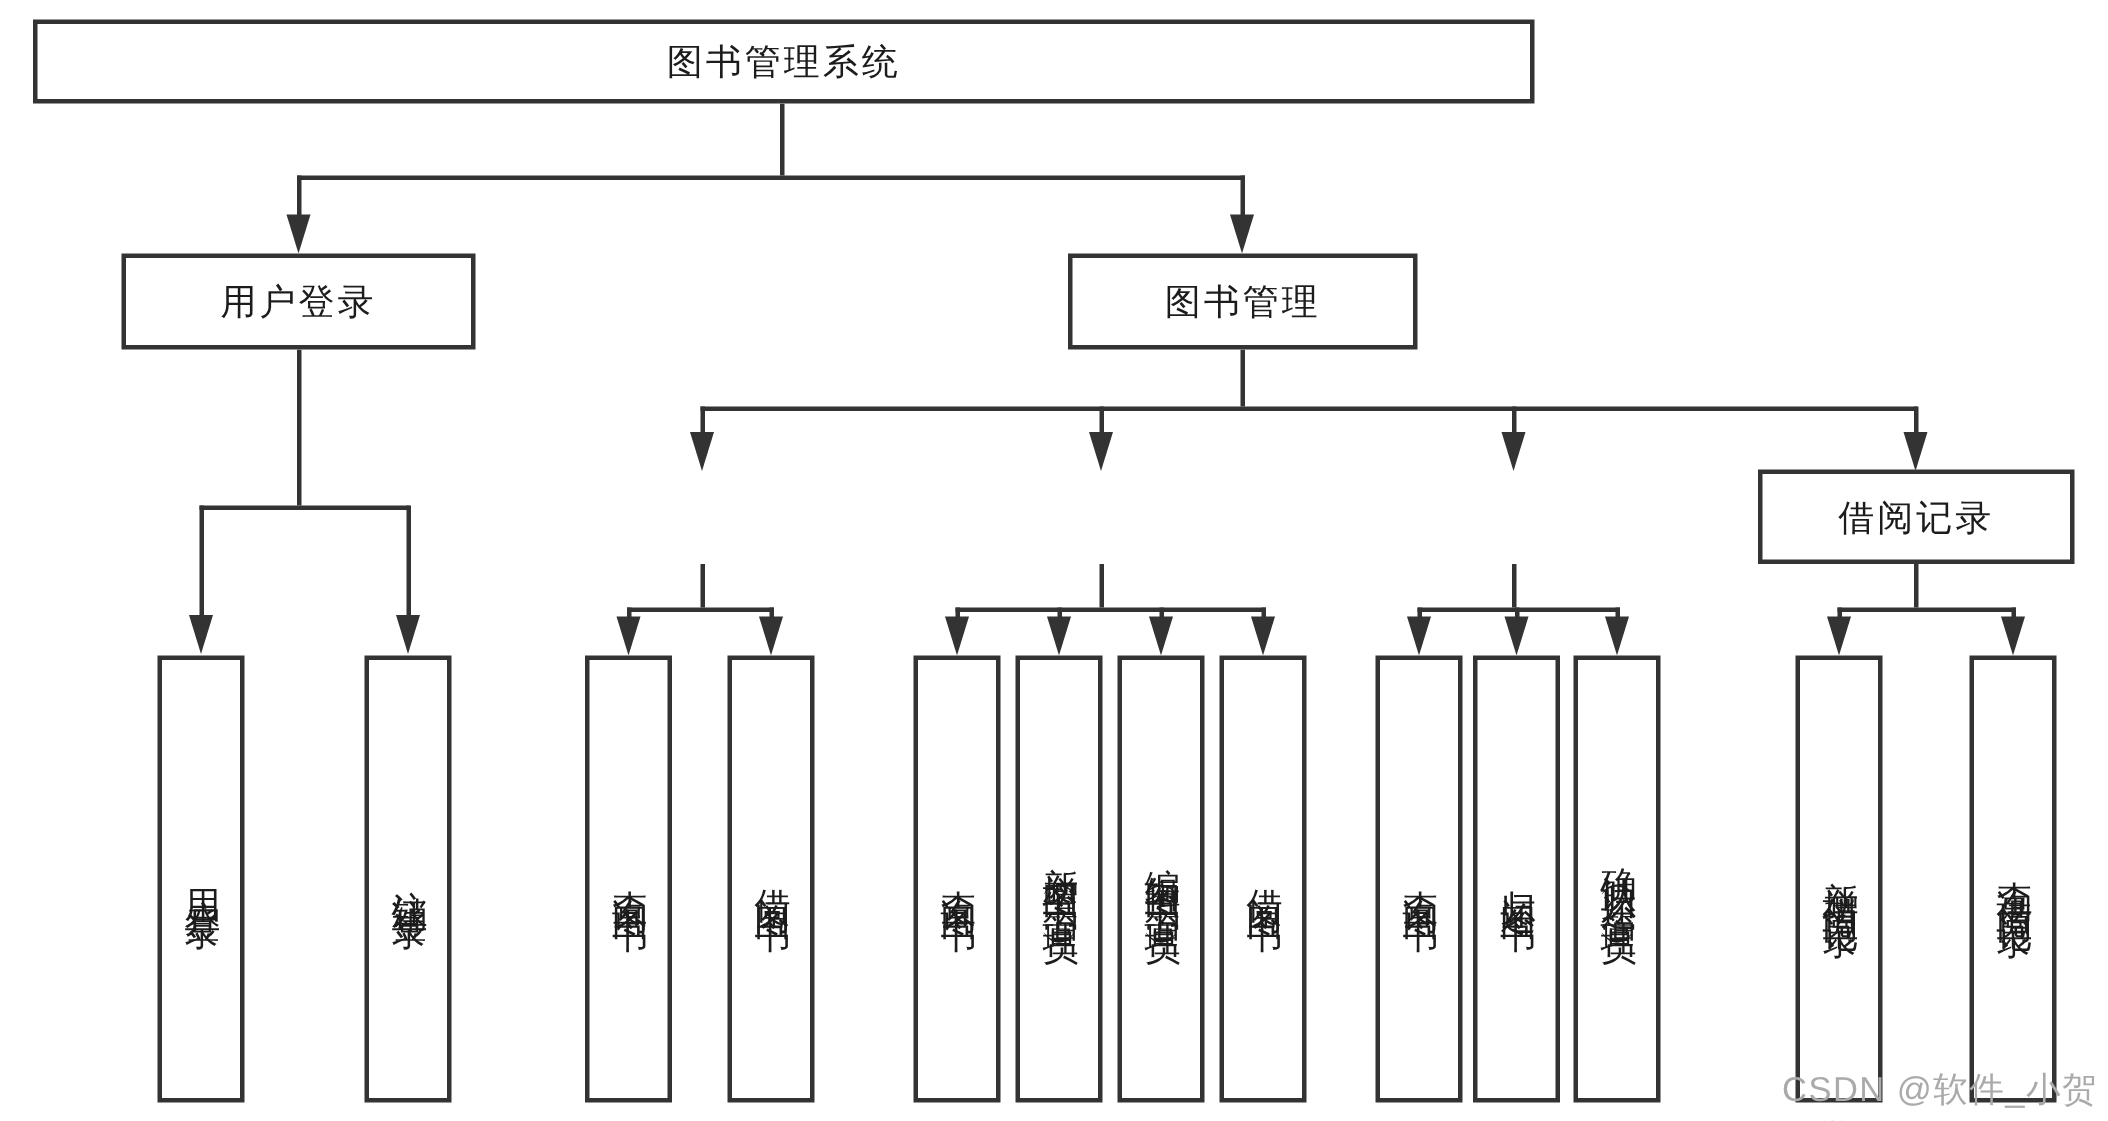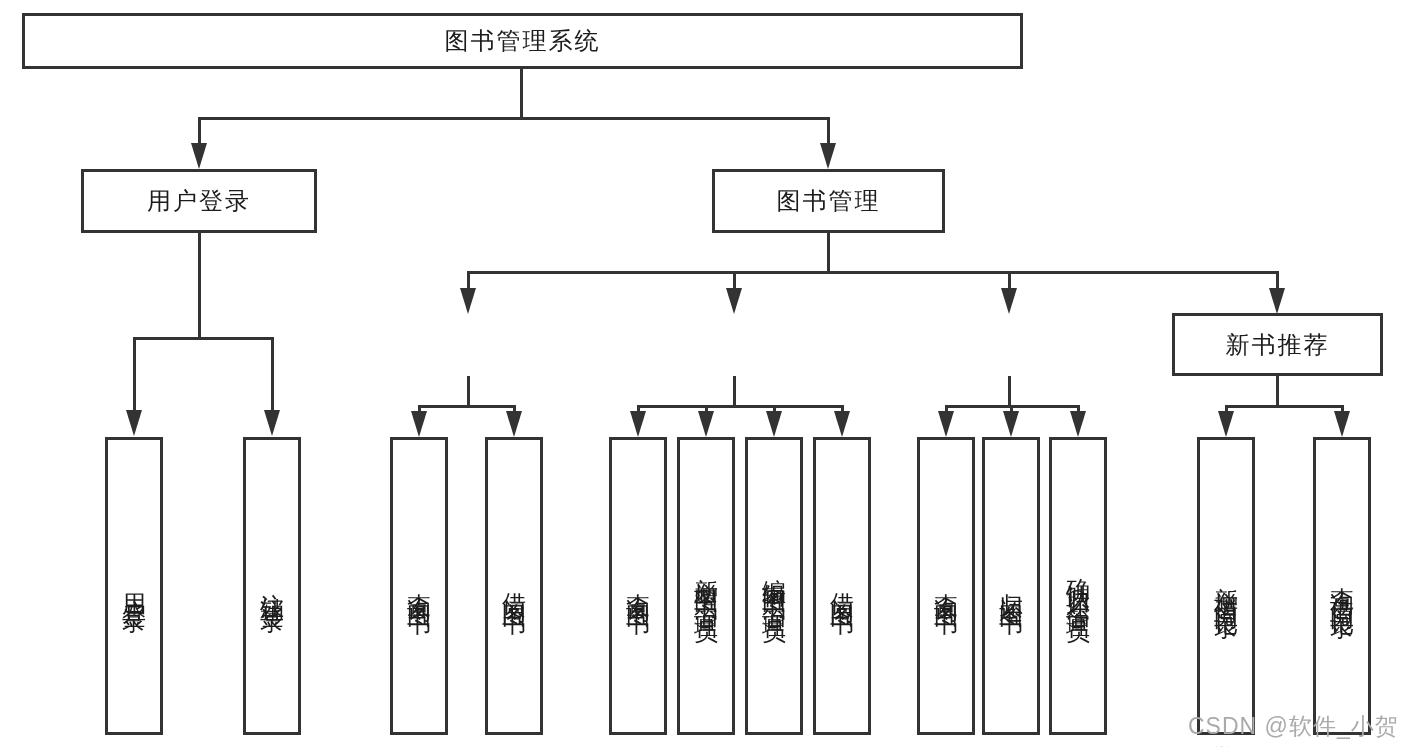--- a/index.html
+++ b/index.html
@@ -63,21 +63,21 @@
   <div class="vline" style="left:467px;top:271px;height:18px"></div>
   <div class="arrow" style="left:460px;top:288px"></div>
   <div class="vline" style="left:733px;top:271px;height:18px"></div>
   <div class="arrow" style="left:726px;top:288px"></div>
   <div class="vline" style="left:1008px;top:271px;height:18px"></div>
   <div class="arrow" style="left:1001px;top:288px"></div>
   <div class="vline" style="left:1276px;top:271px;height:18px"></div>
   <div class="arrow" style="left:1269px;top:288px"></div>
 
   <div class="box" style="left:1172px;top:313px;width:211px;height:63px">
-    <span>新书推荐</span>
+    <span>借阅记录</span>
   </div>
 
   <div class="vline" style="left:467px;top:376px;height:29px"></div>
   <div class="hline" style="left:418px;top:405px;width:98px"></div>
   <div class="vline" style="left:418px;top:405px;height:7px"></div>
   <div class="arrow" style="left:411px;top:411px"></div>
   <div class="vline" style="left:513px;top:405px;height:7px"></div>
   <div class="arrow" style="left:506px;top:411px"></div>
 
   <div class="vline" style="left:733px;top:376px;height:29px"></div>

